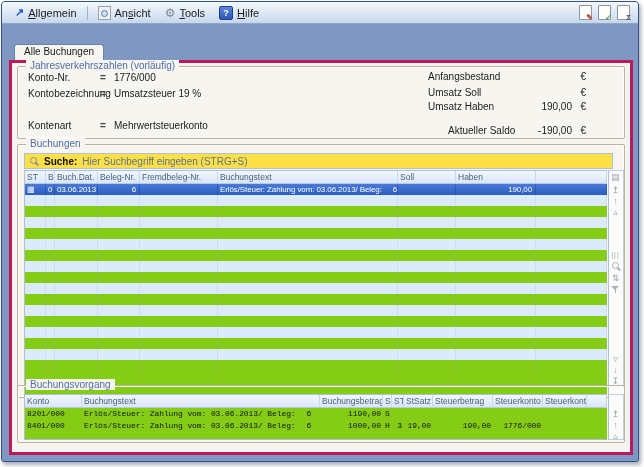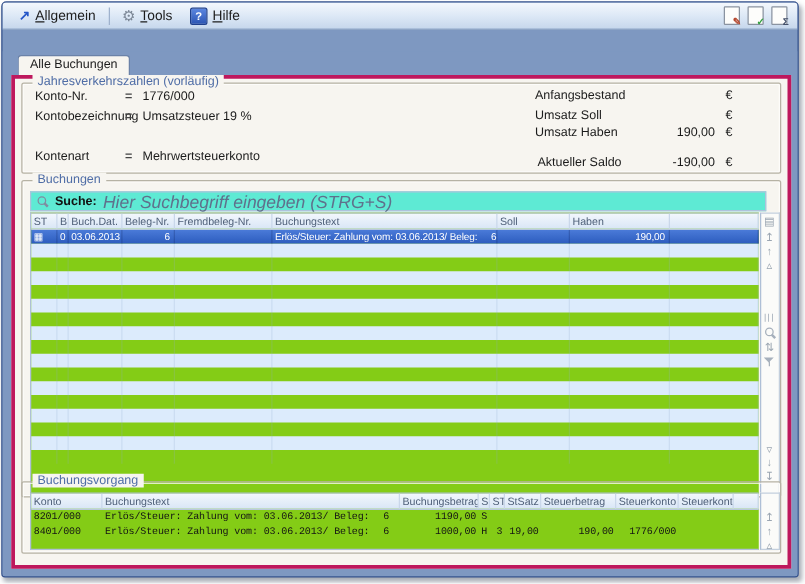--- a/index.html
+++ b/index.html
@@ -45,26 +45,26 @@
 
   
   .srow{position:absolute;font-size:10px;color:#1b1b1b;white-space:nowrap;}
   .srow .eq{position:absolute;left:72px;font-weight:bold;color:#444;}
   .srow .lab{display:inline-block;}
   .srow .val{position:absolute;left:86px;}
   .srow-r .valr{position:absolute;right:52px;text-align:right;}
   .srow-r .cur{position:absolute;right:38px;}
 
   
-  .searchbar{position:absolute;left:6px;top:8px;width:579px;height:14px;background:#5eead4;border:1px solid #aec2dc;display:flex;align-items:center;gap:5px;padding:0 4px;}
+  .searchbar{position:absolute;left:6px;top:8px;width:579px;height:14px;background:#fde047;border:1px solid #aec2dc;display:flex;align-items:center;gap:5px;padding:0 4px;}
   .mag{position:relative;width:10px;height:10px;}
   .mag::before{content:"";position:absolute;left:1px;top:1px;width:5px;height:5px;border:1px solid #7f8da0;border-radius:50%;}
   .mag::after{content:"";position:absolute;left:6px;top:7px;width:4px;height:1.5px;background:#7f8da0;transform:rotate(45deg);}
   .slabel{font-size:10px;font-weight:bold;color:#111;}
-  .sph{font-size:14px;font-style:italic;color:#5f718c;}
+  .sph{font-size:10px;color:#5f718c;}
 
   
   .tablewrap{position:absolute;left:6px;top:25px;width:582px;height:224px;background:#84cc16;border:1px solid #aebfd6;border-right:none;}
   .bk-grid{display:grid;grid-template-columns:21px 9px 43px 42px 78px 180px 58px 80px 1fr;}
   .tx-grid{display:grid;grid-template-columns:57px 238px 63px 9px 12px 29px 60px 50px 44px 1fr;}
   .thead{height:12px;background:linear-gradient(#f2f7fd,#d9e6f6);border-bottom:1px solid #b9c9de;}
   .thead .c{font-size:8.5px;color:#4e5f78;line-height:12px;overflow:hidden;white-space:nowrap;border-right:1px solid #c9d7ea;padding:0 2px;}
   .trow{height:11px;}
   .trow .c{font-size:8px;letter-spacing:-0.1px;color:#141414;line-height:11px;white-space:nowrap;overflow:hidden;border-right:1px solid rgba(150,175,210,.22);padding:0 2px;}
   .trow.sel{background:linear-gradient(#4a7ad8,#2c5cbe);}
@@ -100,20 +100,24 @@
 
 
     <div class="menubar">
       <div class="menu-items">
           <div class="menu-item">
             <span class="micon arrow-icon">↗</span>
             <span><u>A</u>llgemein</span>
           </div>
           <span class="menu-sep"></span>
           <div class="menu-item">
+            <span class="micon view-icon"></span>
+            <span>An<u>s</u>icht</span>
+          </div>
+          <div class="menu-item">
             <span class="micon tools-icon">⚙</span>
             <span><u>T</u>ools</span>
           </div>
           <div class="menu-item">
             <span class="micon help-icon">?</span>
             <span><u>H</u>ilfe</span>
           </div>
         </div>
       <div class="menu-tools">
           <span class="page-ic">
@@ -137,21 +141,21 @@
           <span class="glabel">Jahresverkehrszahlen (vorläufig)</span>
           <div id="sumL">
               <div class="srow" style="left: 10px; top: 5px; width: 380px;"><span class="lab">Konto-Nr.</span><span class="eq">=</span><span class="val">1776/000</span></div>
               <div class="srow" style="left: 10px; top: 21px; width: 380px;"><span class="lab">Kontobezeichnung</span><span class="eq">=</span><span class="val">Umsatzsteuer 19 %</span></div>
               <div class="srow" style="left: 10px; top: 53px; width: 380px;"><span class="lab">Kontenart</span><span class="eq">=</span><span class="val">Mehrwertsteuerkonto</span></div>
             </div>
           <div id="sumR">
               <div class="srow srow-r" style="left: 410px; top: 4px; right: 0px;"><span class="lab">Anfangsbestand</span><span class="valr"></span><span class="cur">€</span></div>
               <div class="srow srow-r" style="left: 410px; top: 20px; right: 0px;"><span class="lab">Umsatz Soll</span><span class="valr"></span><span class="cur">€</span></div>
               <div class="srow srow-r" style="left: 410px; top: 34px; right: 0px;"><span class="lab">Umsatz Haben</span><span class="valr">190,00</span><span class="cur">€</span></div>
-              <div class="srow srow-r" style="left: 412px; top: 58px; right: 0px;"><span class="lab">Aktueller Saldo</span><span class="valr">-190,00</span><span class="cur">€</span></div>
+              <div class="srow srow-r" style="left: 430px; top: 58px; right: 0px;"><span class="lab">Aktueller Saldo</span><span class="valr">-190,00</span><span class="cur">€</span></div>
             </div>
         </div>
 
         <div class="group g2">
           <span class="glabel">Buchungen</span>
           <div class="searchbar">
             <span class="mag"></span>
             <span class="slabel">Suche:</span>
             <span class="sph">Hier Suchbegriff eingeben (STRG+S)</span>
           </div>

